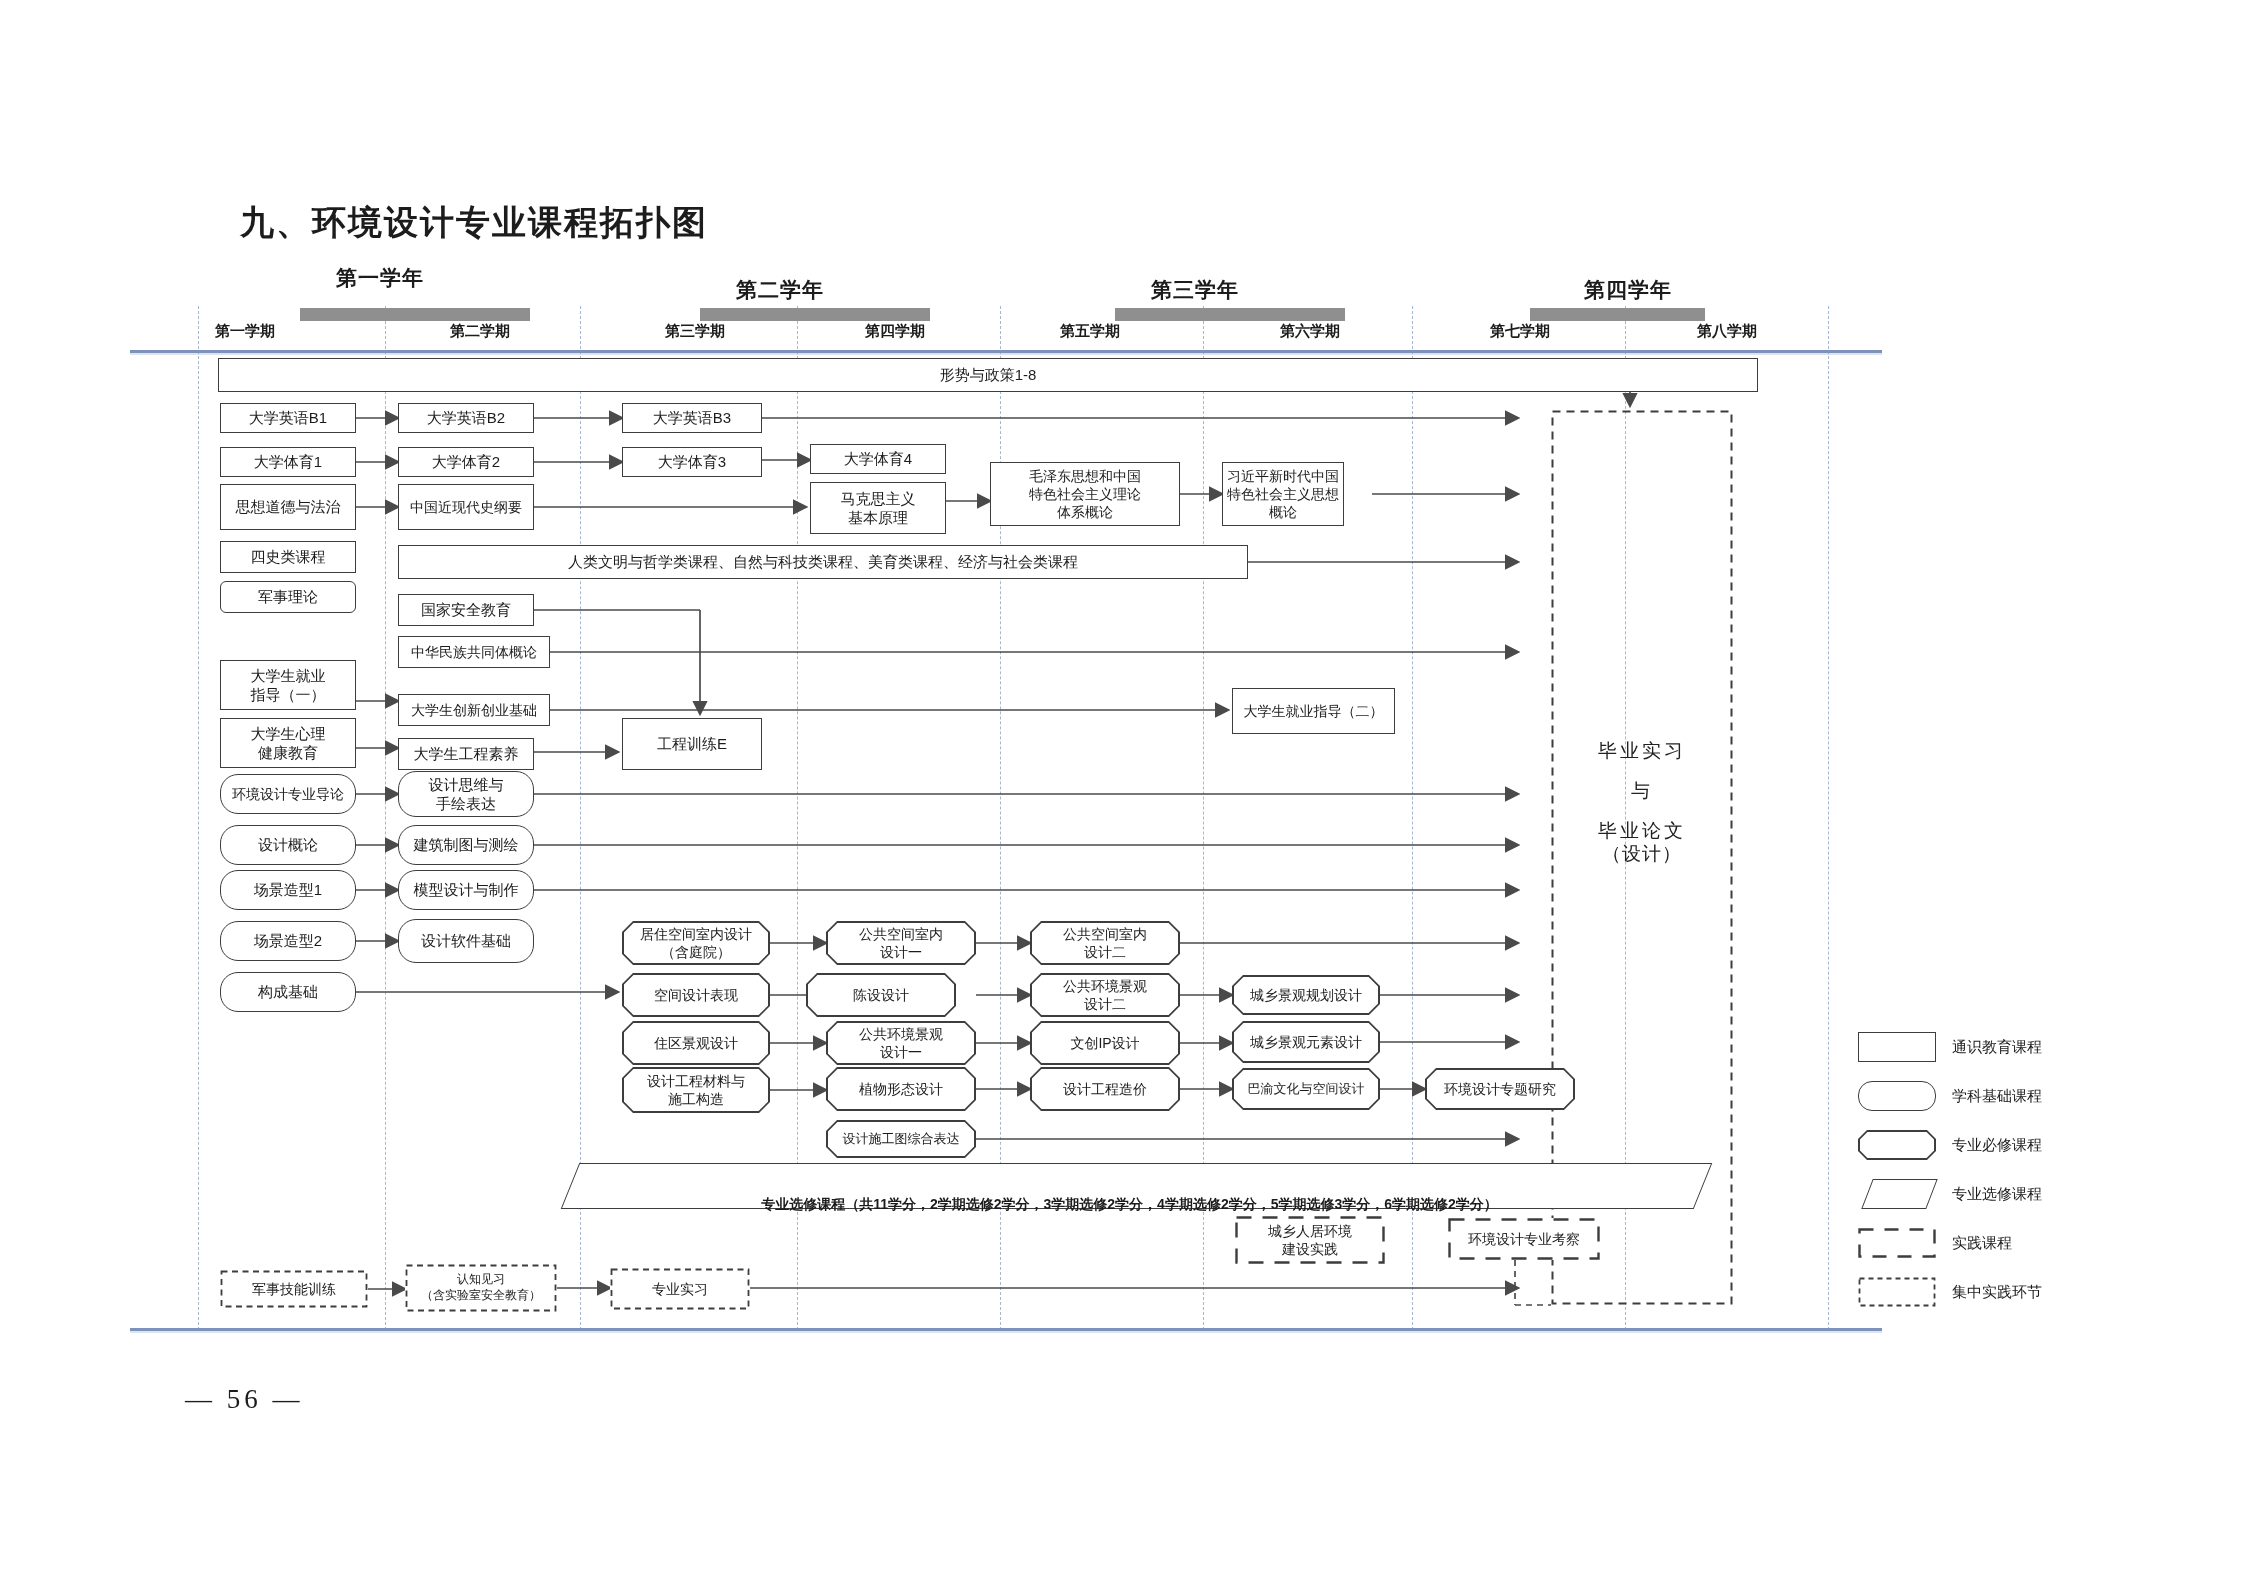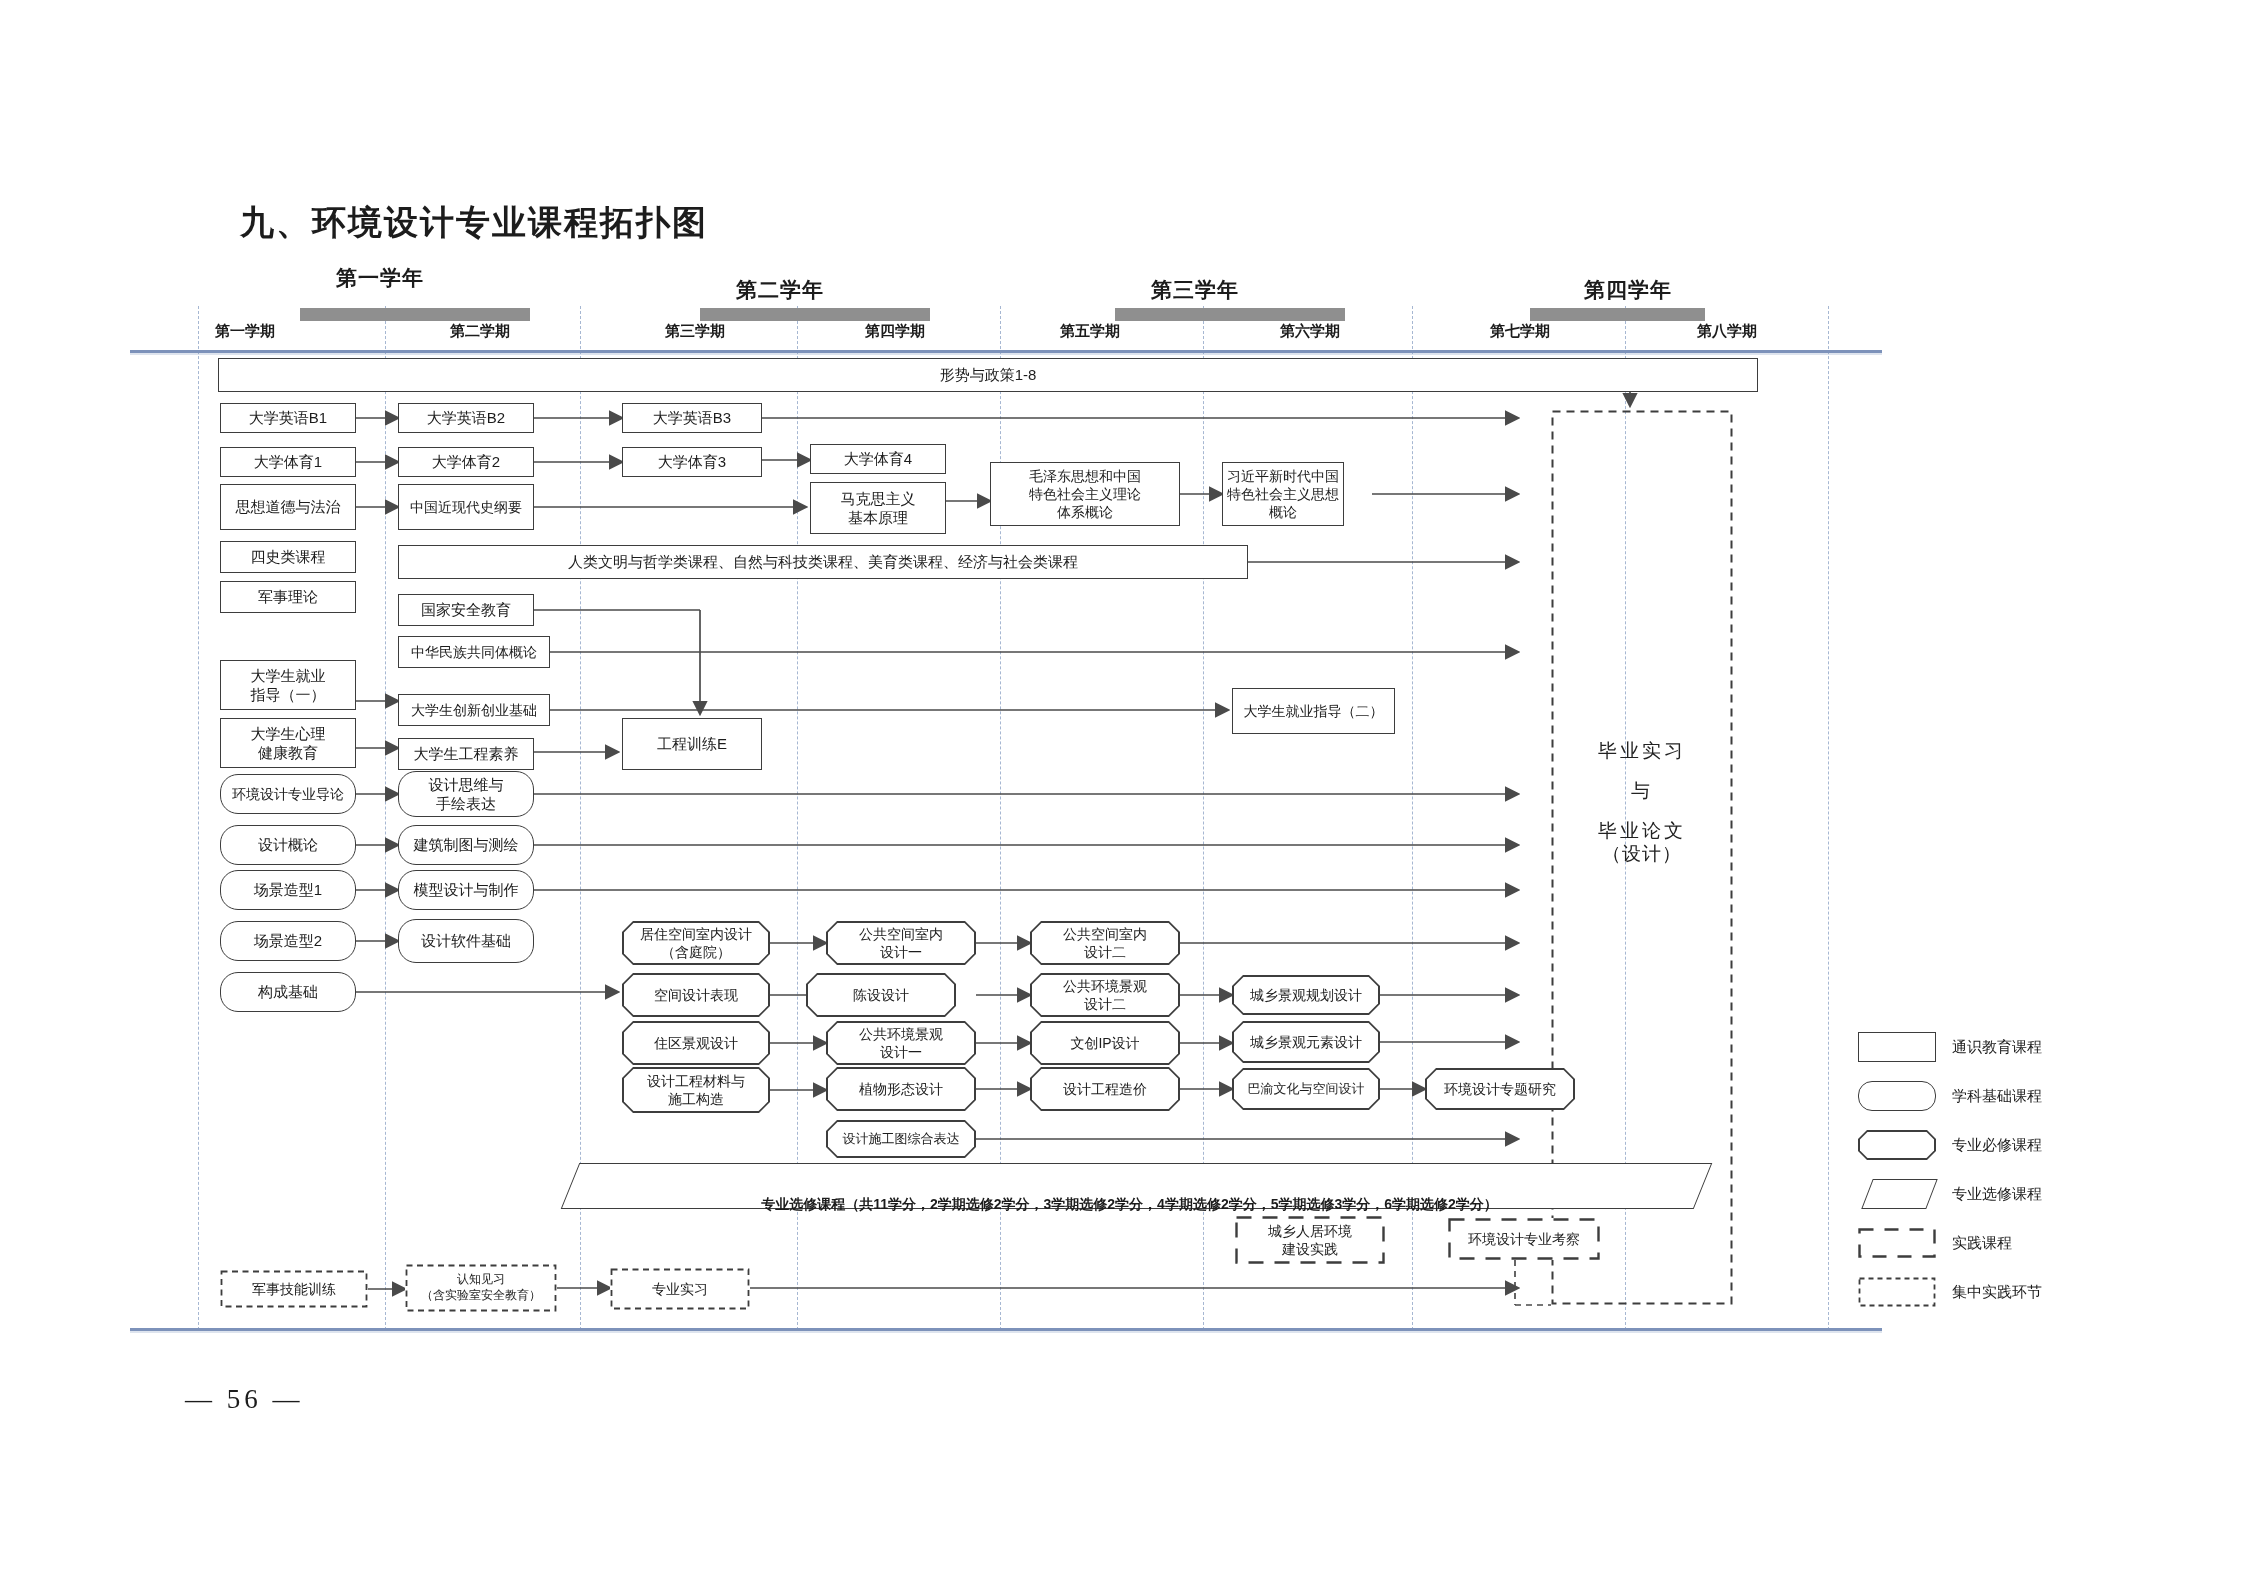--- a/index.html
+++ b/index.html
@@ -154,21 +154,21 @@
       <div class="node rect" style="left: 810px; top: 482px; width: 136px; height: 52px;"><span class="lbl">马克思主义
 基本原理</span></div>
       <div class="node rect" style="left: 990px; top: 462px; width: 190px; height: 64px; font-size: 14px;"><span class="lbl">毛泽东思想和中国
 特色社会主义理论
 体系概论</span></div>
       <div class="node rect" style="left: 1222px; top: 462px; width: 122px; height: 64px; font-size: 14px;"><span class="lbl">习近平新时代中国
 特色社会主义思想
 概论</span></div>
       <div class="node rect" style="left: 220px; top: 541px; width: 136px; height: 32px;"><span class="lbl">四史类课程</span></div>
       <div class="node rect" style="left: 398px; top: 545px; width: 850px; height: 34px;"><span class="lbl">人类文明与哲学类课程、自然与科技类课程、美育类课程、经济与社会类课程</span></div>
-      <div class="node rect" style="left: 220px; top: 581px; width: 136px; height: 32px;"><span class="lbl">军事理论</span></div>
+      <div class="node rect" style="left: 220px; top: 581px; width: 136px; height: 32px; border-radius: 6px;"><span class="lbl">军事理论</span></div>
       <div class="node rect" style="left: 398px; top: 594px; width: 136px; height: 32px;"><span class="lbl">国家安全教育</span></div>
       <div class="node rect" style="left: 398px; top: 636px; width: 152px; height: 32px; font-size: 14px;"><span class="lbl">中华民族共同体概论</span></div>
       <div class="node rect" style="left: 220px; top: 660px; width: 136px; height: 50px;"><span class="lbl">大学生就业
 指导（一）</span></div>
       <div class="node rect" style="left: 398px; top: 694px; width: 152px; height: 32px; font-size: 14px;"><span class="lbl">大学生创新创业基础</span></div>
       <div class="node rect" style="left: 220px; top: 718px; width: 136px; height: 50px;"><span class="lbl">大学生心理
 健康教育</span></div>
       <div class="node rect" style="left: 398px; top: 738px; width: 136px; height: 32px;"><span class="lbl">大学生工程素养</span></div>
       <div class="node rect" style="left: 622px; top: 718px; width: 140px; height: 52px;"><span class="lbl">工程训练E</span></div>
       <div class="node rect" style="left: 1232px; top: 688px; width: 163px; height: 46px; font-size: 14px;"><span class="lbl">大学生就业指导（二）</span></div>

